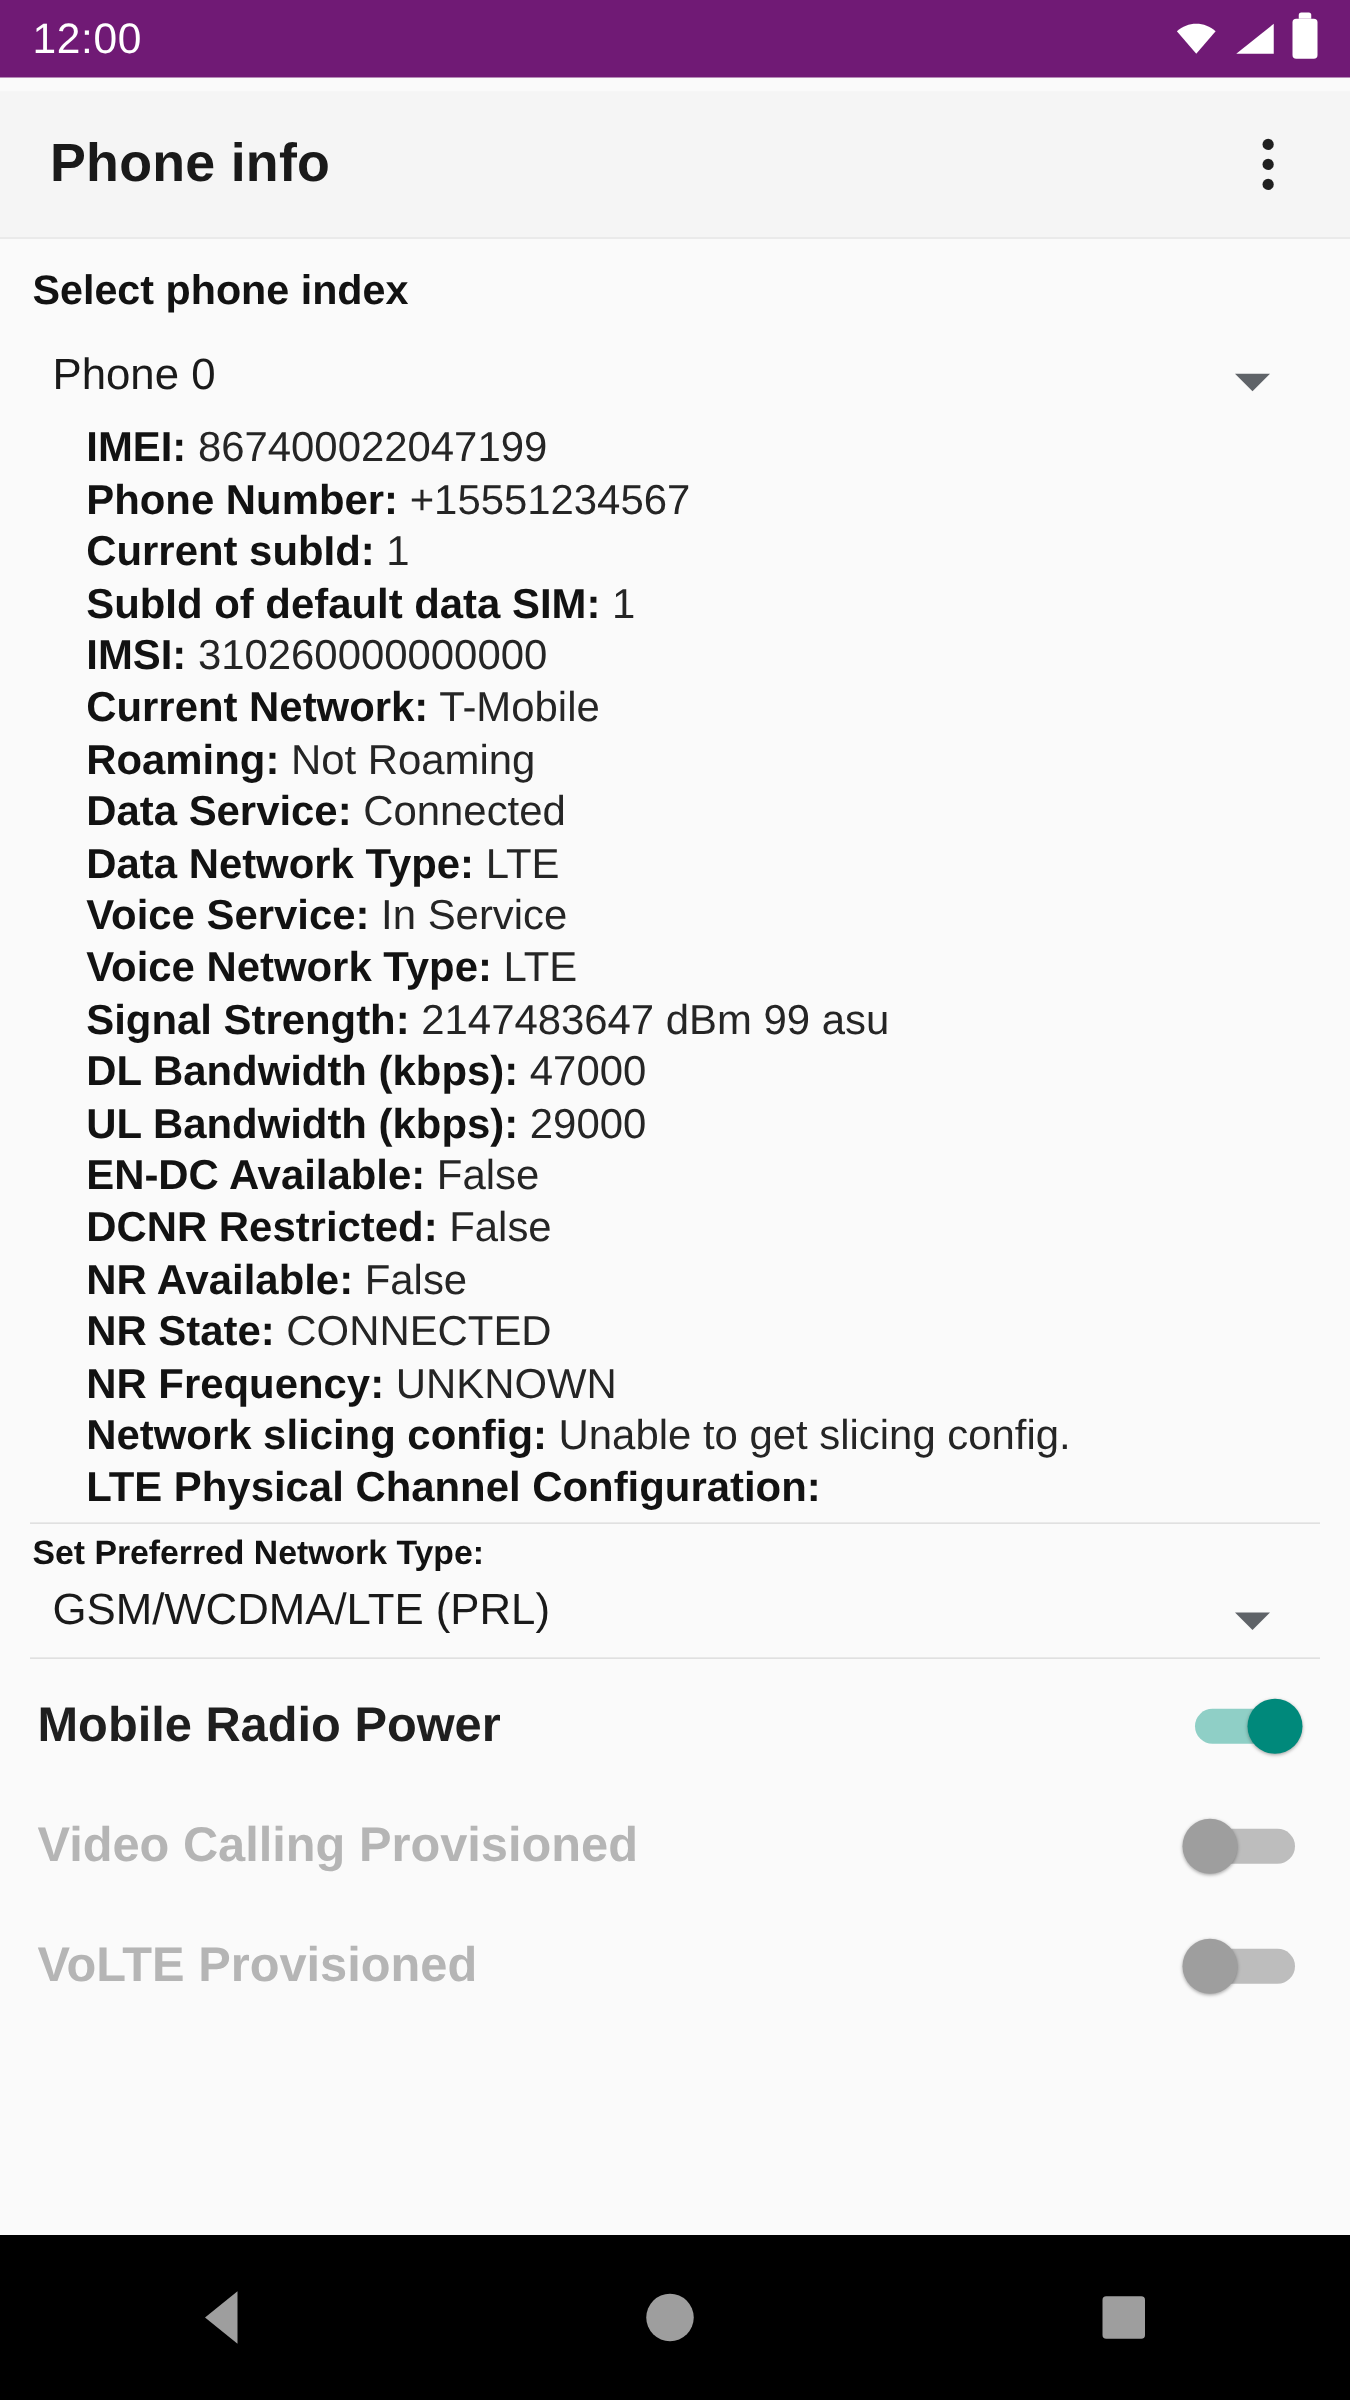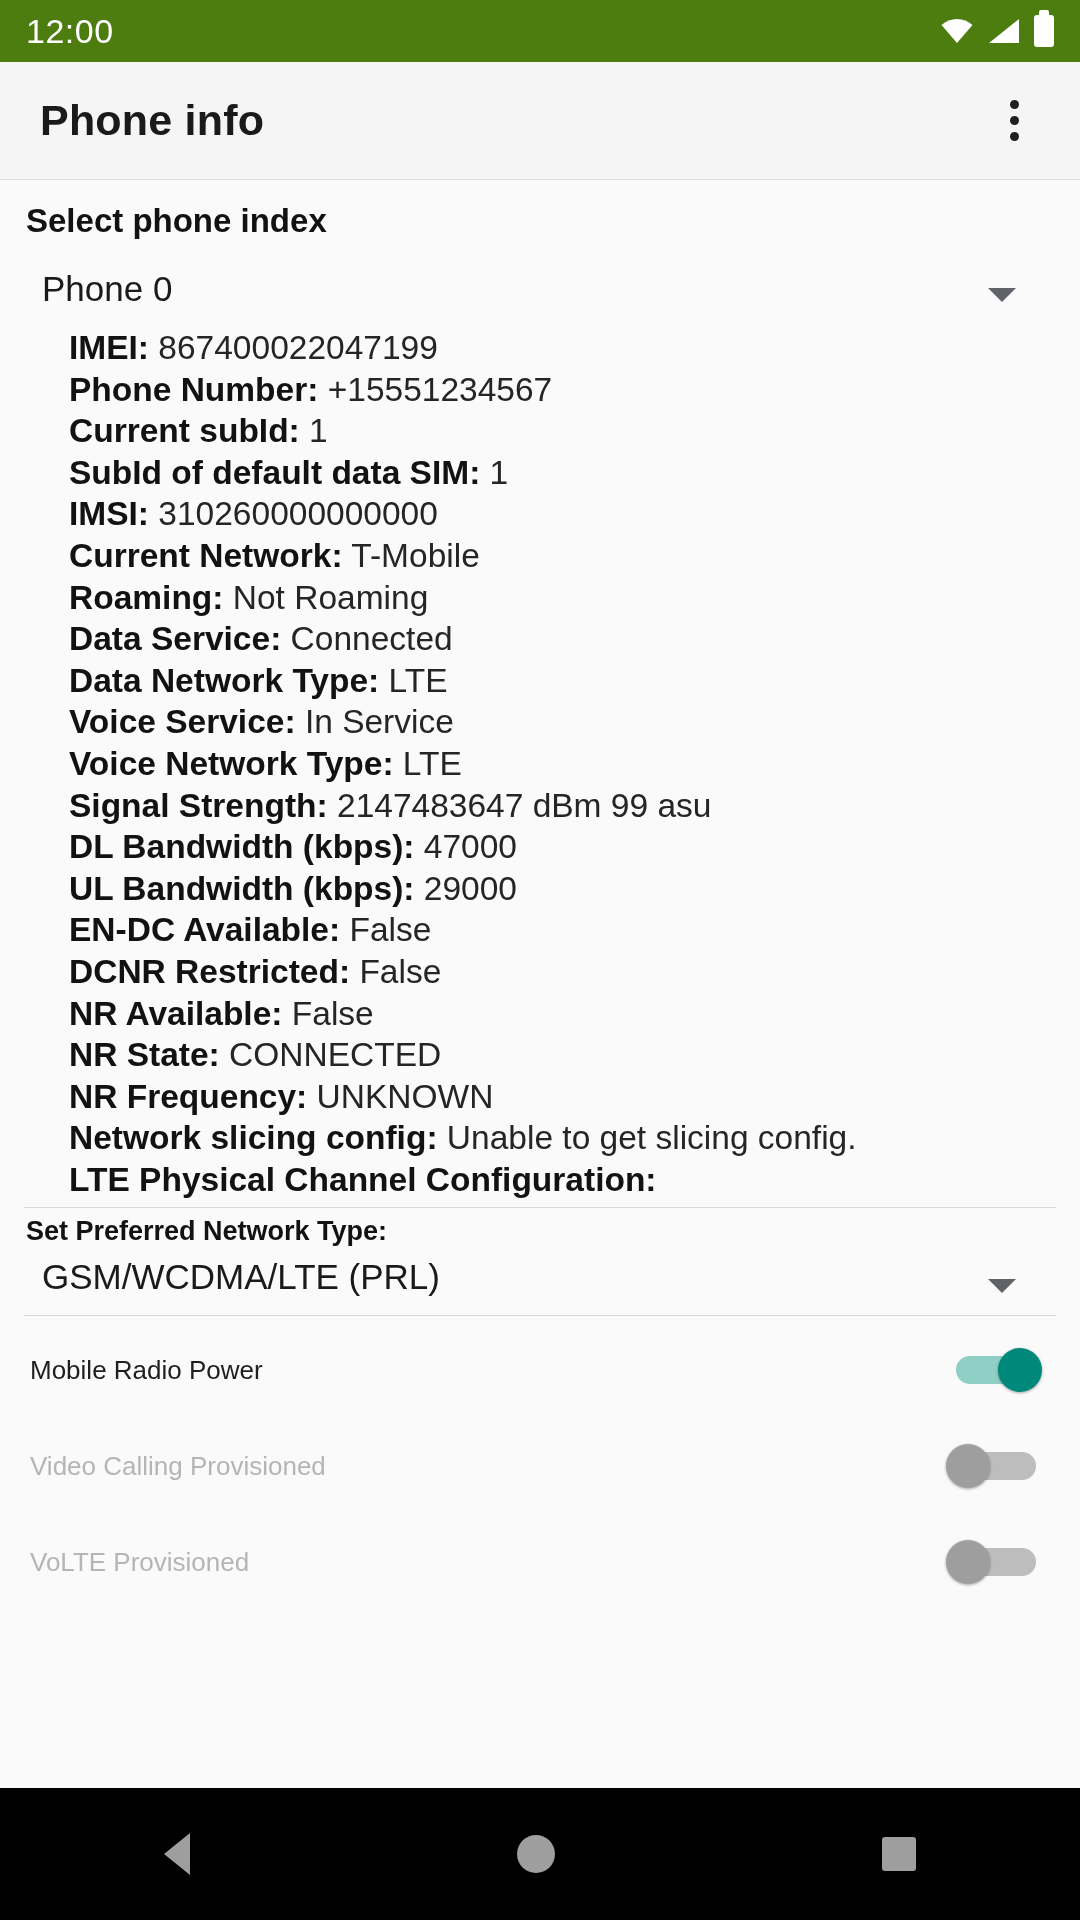--- a/index.html
+++ b/index.html
@@ -15,21 +15,21 @@
     width: 1080px;
     height: 1920px;
     background: #fafafa;
     display: flex;
     flex-direction: column;
   }
 
   
   .status-bar {
     height: 62px;
-    background: #4d7c0f;
+    background: #701a75;
     color: #ffffff;
     display: flex;
     align-items: center;
     justify-content: space-between;
     padding: 0 26px;
     flex: 0 0 auto;
   }
   .status-clock {
     font-size: 34px;
     letter-spacing: 0.5px;
@@ -54,20 +54,21 @@
   
   .action-bar {
     height: 118px;
     background: #f5f5f5;
     border-bottom: 1px solid #e0e0e0;
     display: flex;
     align-items: center;
     justify-content: space-between;
     padding: 0 36px 0 40px;
     flex: 0 0 auto;
+    margin-top: 11px;
   }
   .app-title {
     font-size: 43px;
     font-weight: bold;
     color: #1a1a1a;
     letter-spacing: 0.2px;
   }
   .overflow-menu {
     width: 60px; height: 70px;
     display: flex; flex-direction: column;
@@ -153,22 +154,23 @@
 
   
   .toggle-row {
     display: flex;
     align-items: center;
     justify-content: space-between;
     padding: 18px 14px 18px 6px;
     min-height: 96px;
   }
   .toggle-row .t-label {
-    font-size: 26px;
+    font-size: 39px;
     color: #1f1f1f;
+    font-weight: bold;
   }
   .toggle-row.disabled .t-label { color: #b5b5b5; }
 
   .switch {
     position: relative;
     width: 92px;
     height: 36px;
     flex: 0 0 auto;
   }
   .switch .track {

